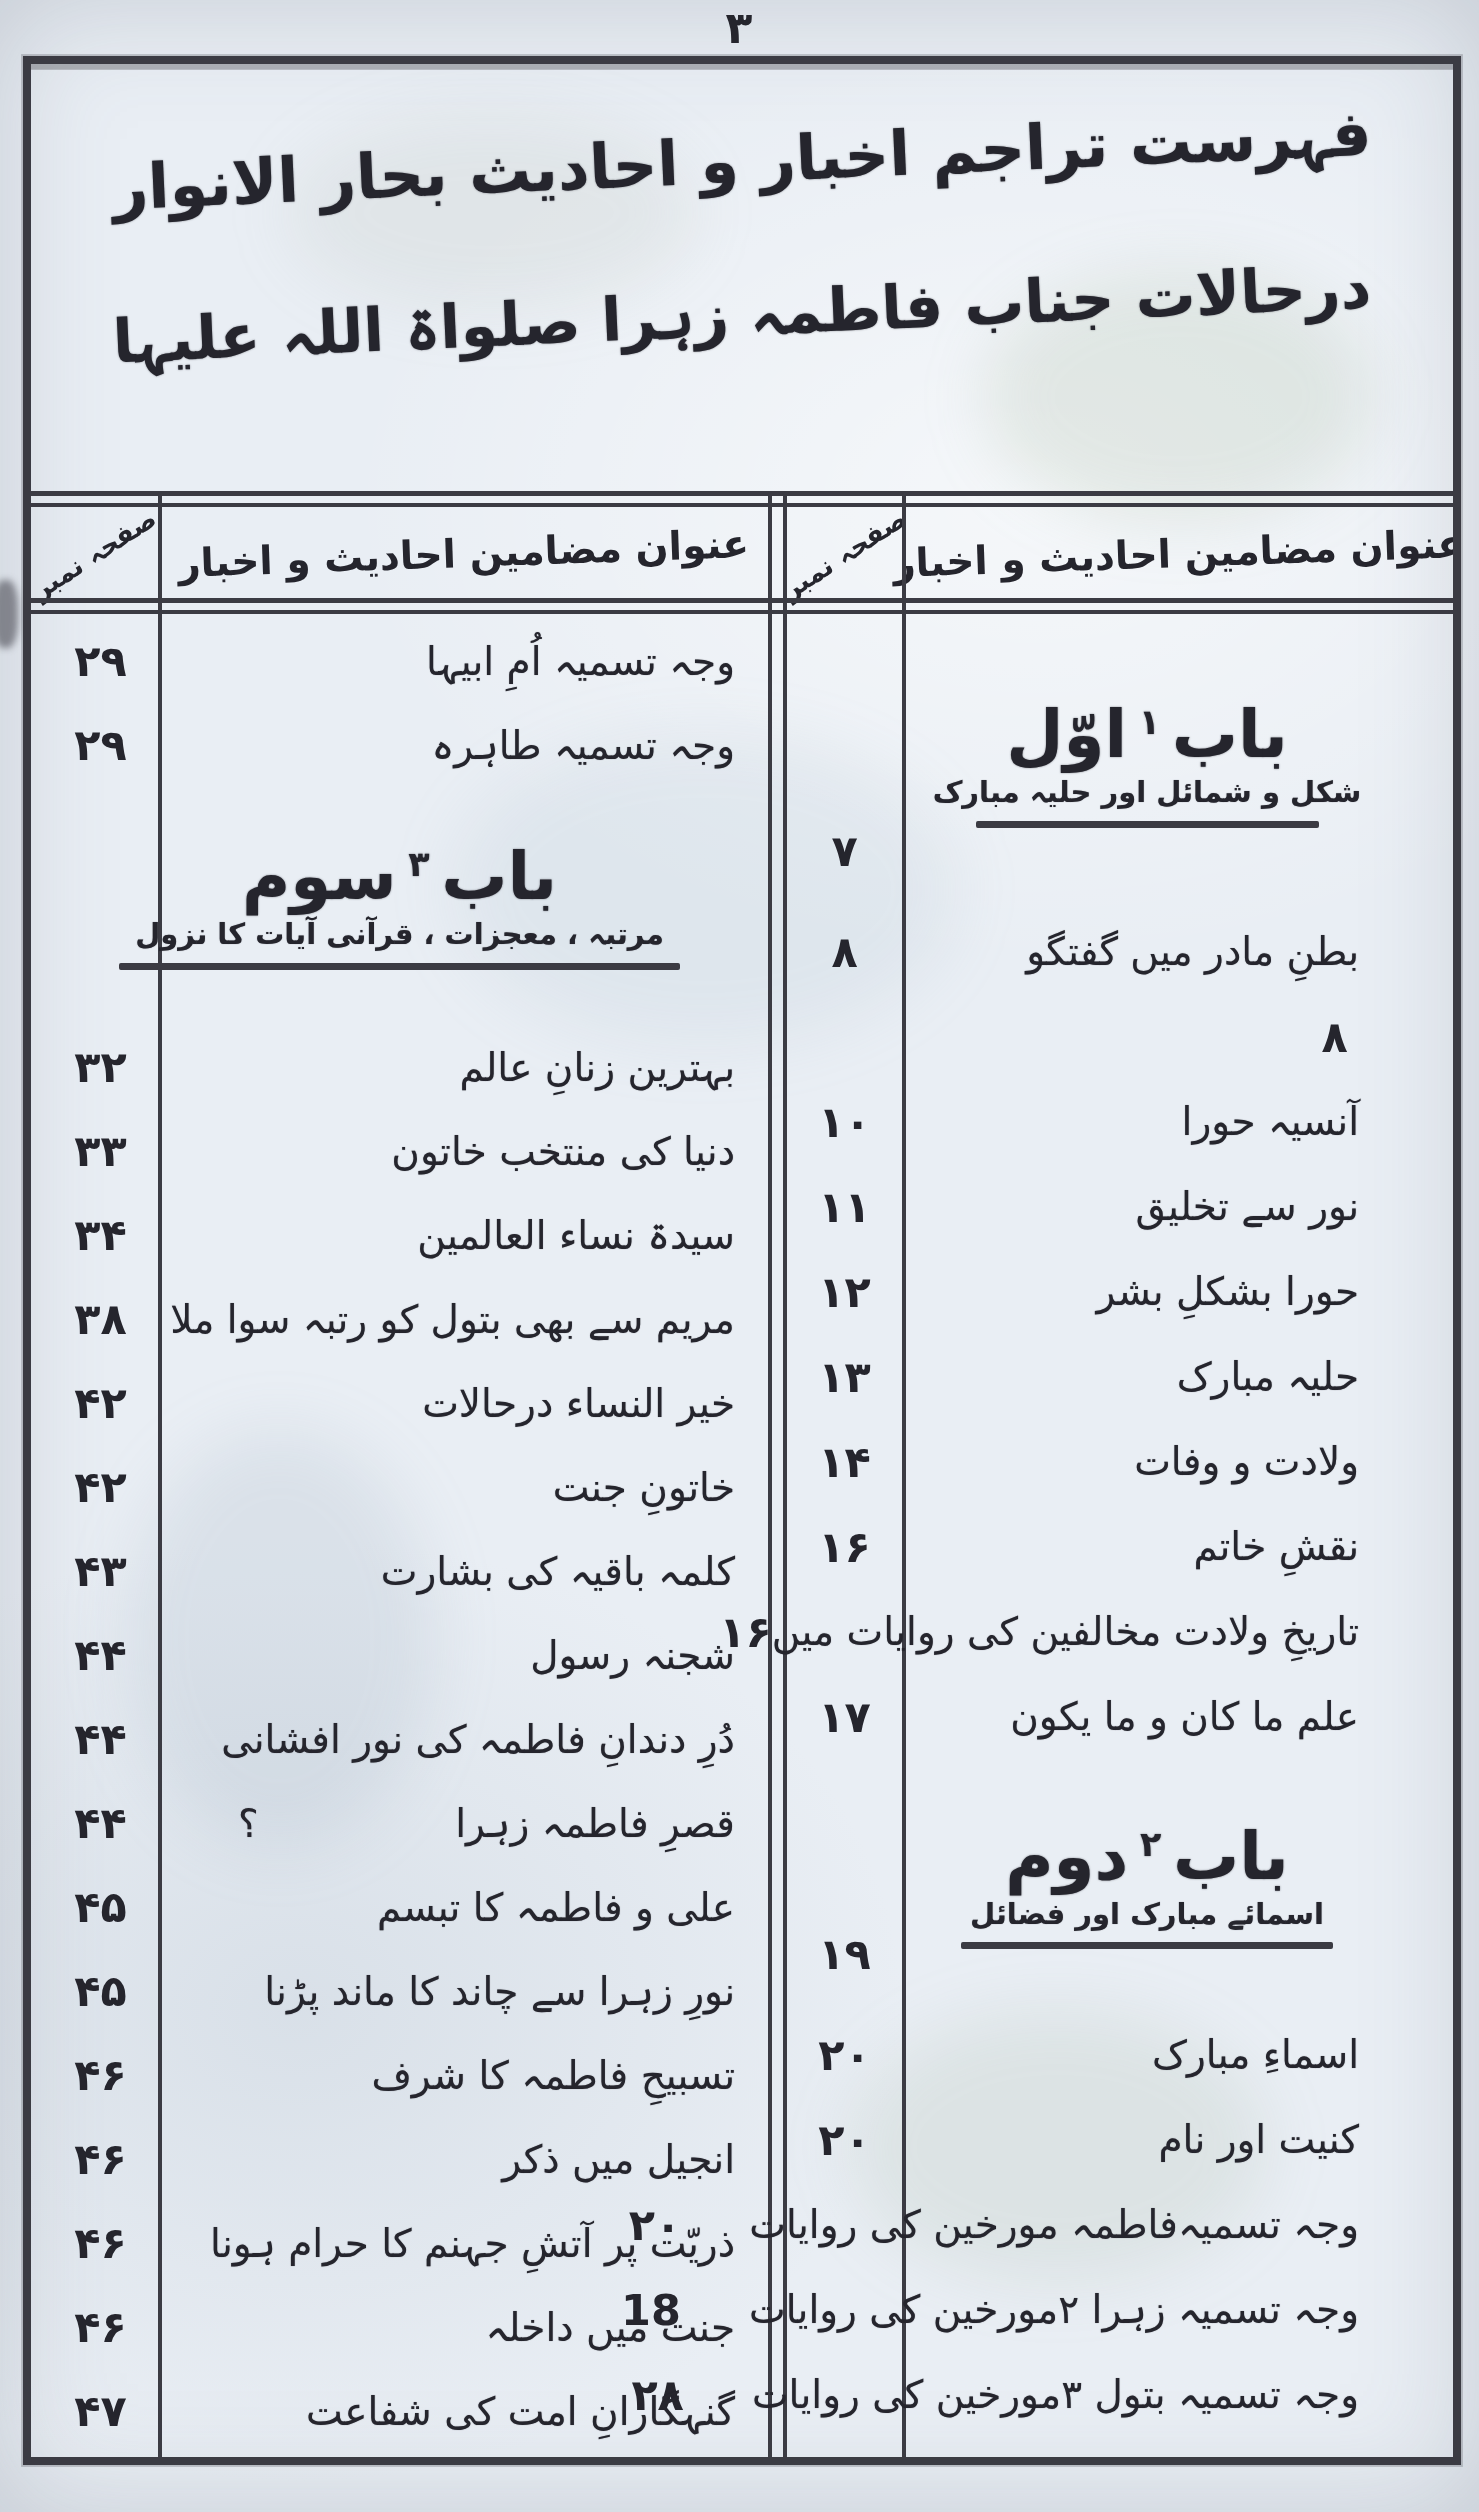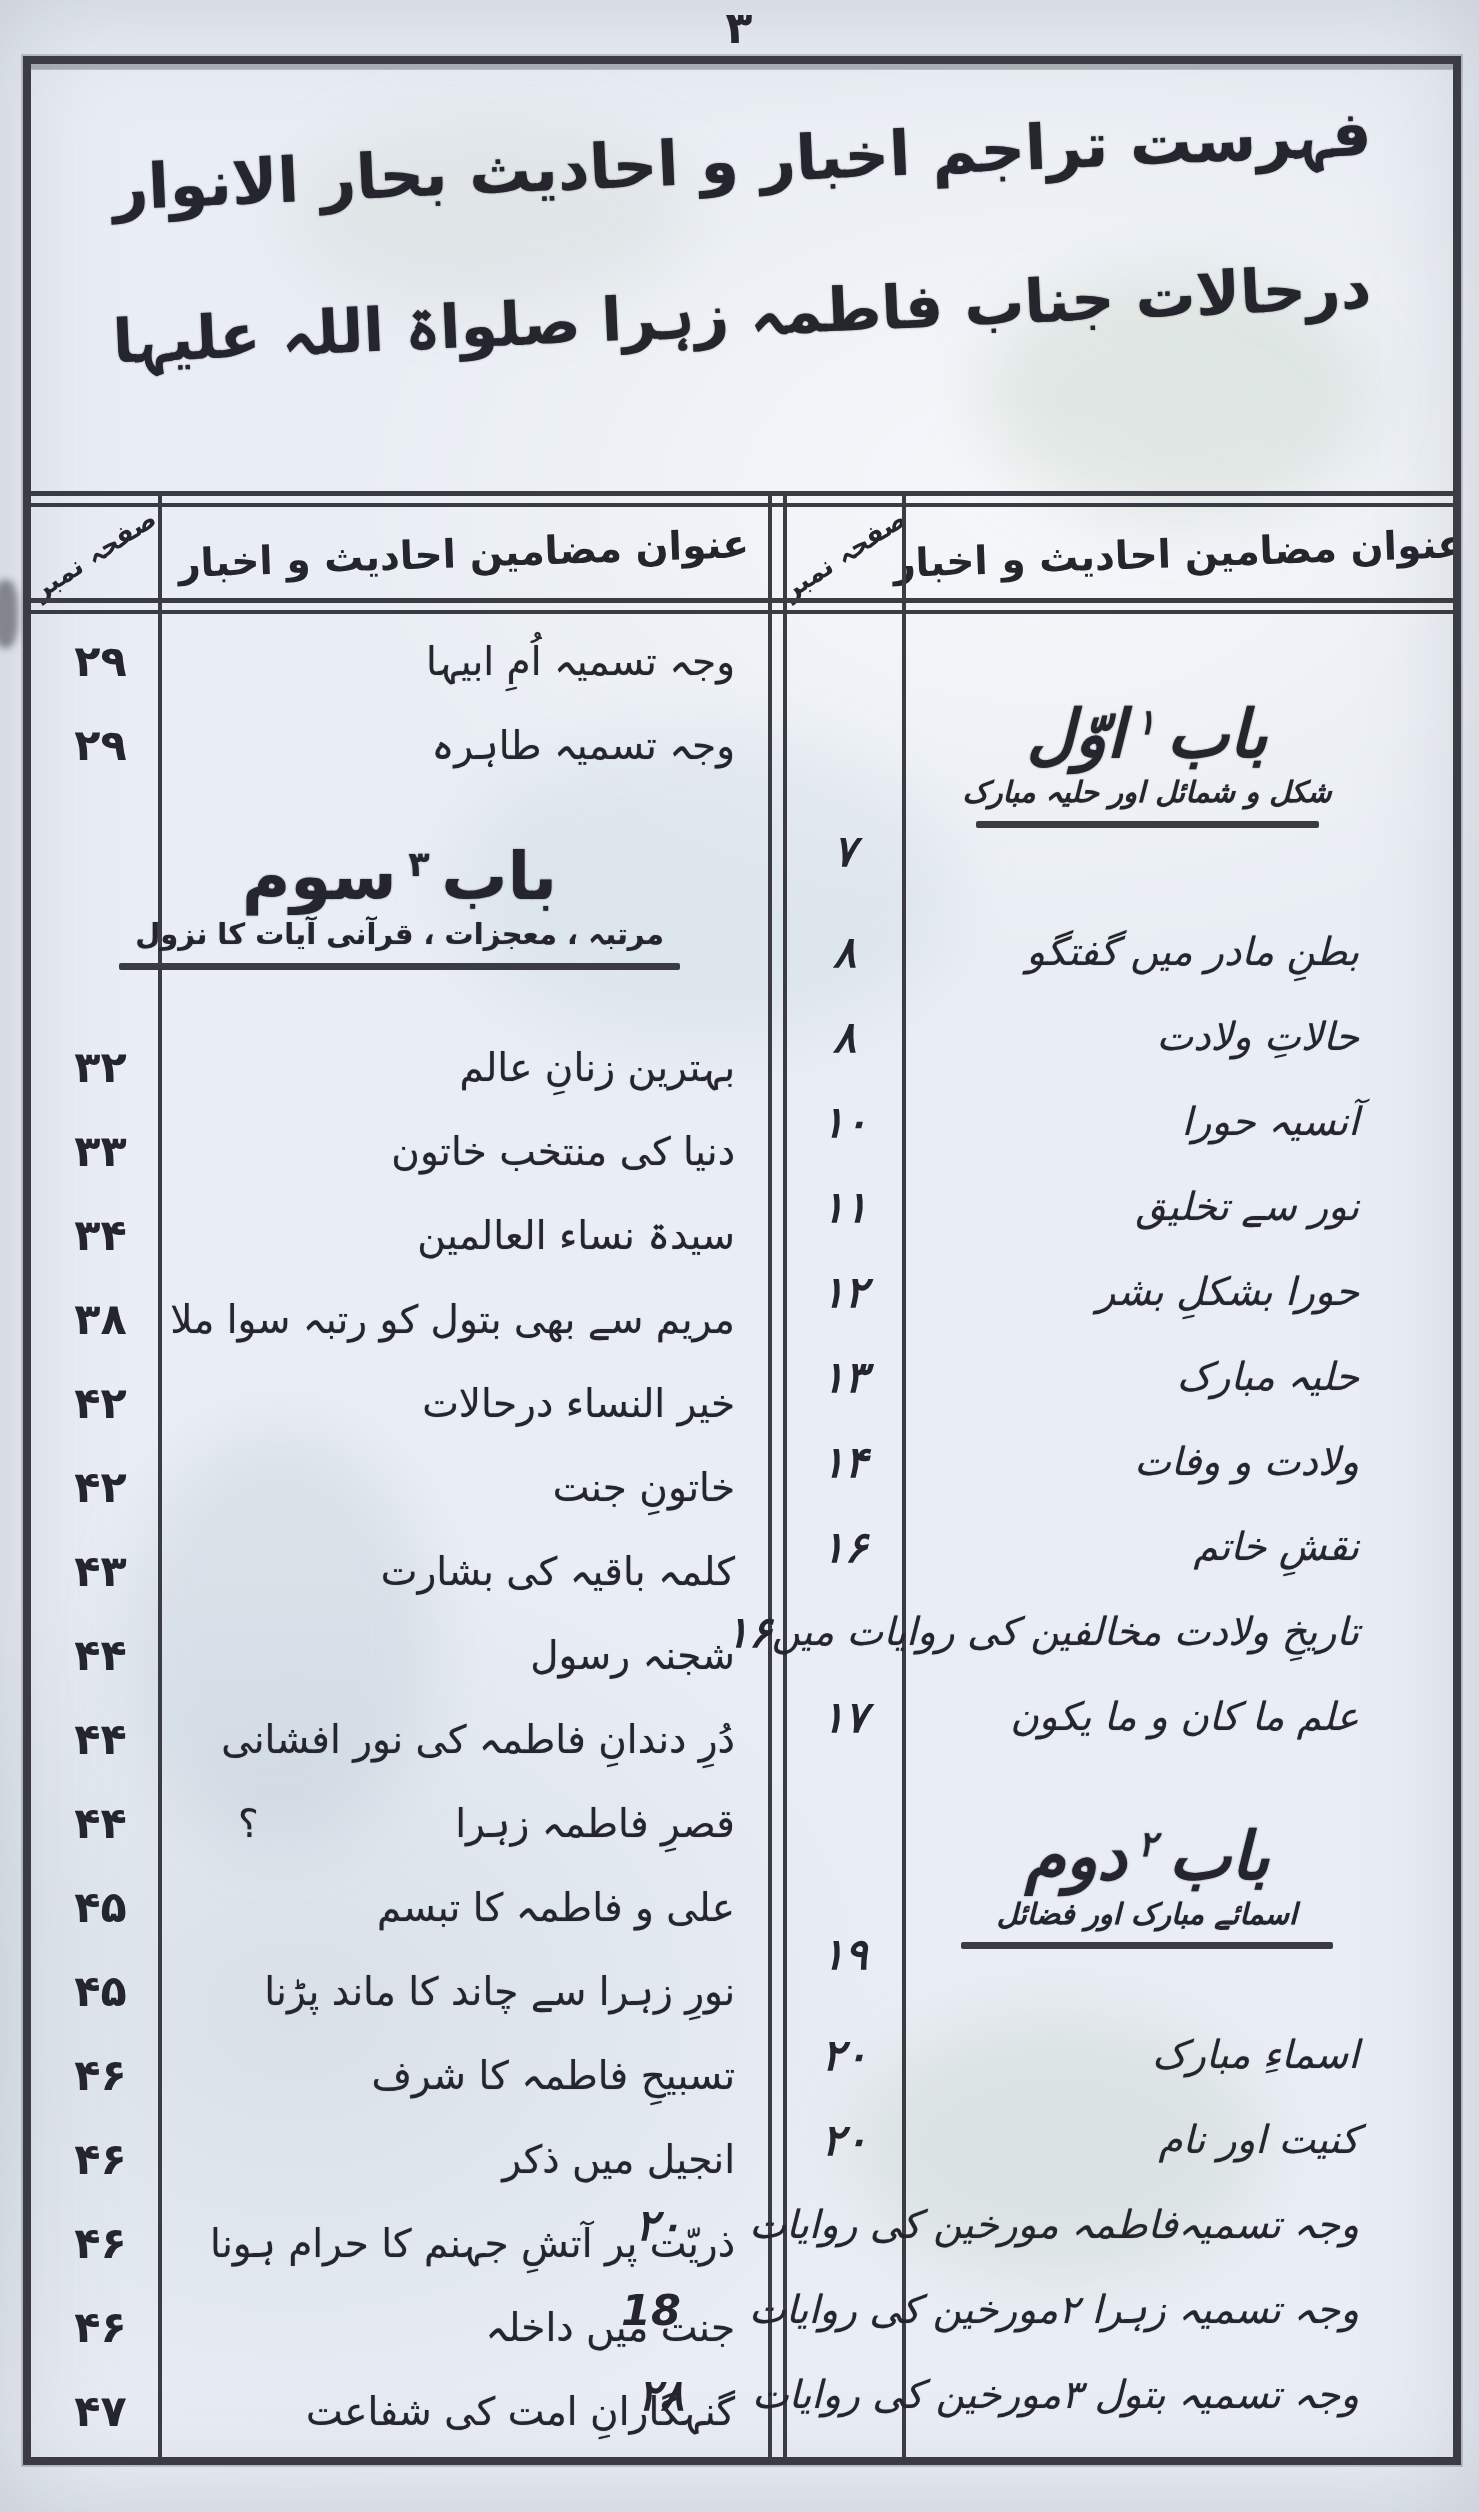--- a/index.html
+++ b/index.html
@@ -66,21 +66,21 @@
   .hdr-title{font-size:39px;}
   .hdr-title span{display:inline-block;transform:rotate(-2deg);white-space:nowrap;}
   #hdr-num-left{left:0;width:127px;}
   #hdr-title-left{left:130px;width:606px;}
   #hdr-num-right{left:756px;width:115px;}
   #hdr-title-right{left:875px;width:546px;}
 
   
   .half{position:absolute;top:555px;bottom:3.9px;display:flex;flex-direction:column;}
   #half-left{left:0;width:737px;}
-  #half-right{left:756px;width:605px;font-style:italic;}
+  #half-right{left:756px;width:605px;}
 
   .row{display:flex;direction:rtl;flex:0 0 auto;}
   .row .cell-title{flex:1;display:flex;align-items:center;padding-right:33px;font-size:39px;white-space:nowrap;text-shadow:0 0 1px rgba(37,37,45,.5);}
   .row .cell-num{display:flex;align-items:center;justify-content:center;font-size:43px;font-weight:bold;}
   #half-left .row .cell-num{width:139px;}
   #half-right .row .cell-num{width:115px;}
 
   #half-left .row.entry{height:84px;}
   #half-right .row.entry{height:85px;}
 
@@ -148,23 +148,20 @@
             </div>
             <div class="cell-num">۷</div>
           </div>
           <div class="row entry">
             <div class="cell-title">
               <span>بطنِ مادر میں گفتگو</span>
             </div>
             <div class="cell-num">۸</div>
           </div>
           <div class="row entry">
-            <div class="cell-title">
-              <span>حالاتِ ولادت</span>
-            </div>
             <div class="cell-num">۸</div>
           </div>
           <div class="row entry">
             <div class="cell-title">
               <span>آنسیہ حورا</span>
             </div>
             <div class="cell-num">۱۰</div>
           </div>
           <div class="row entry">
             <div class="cell-title">

